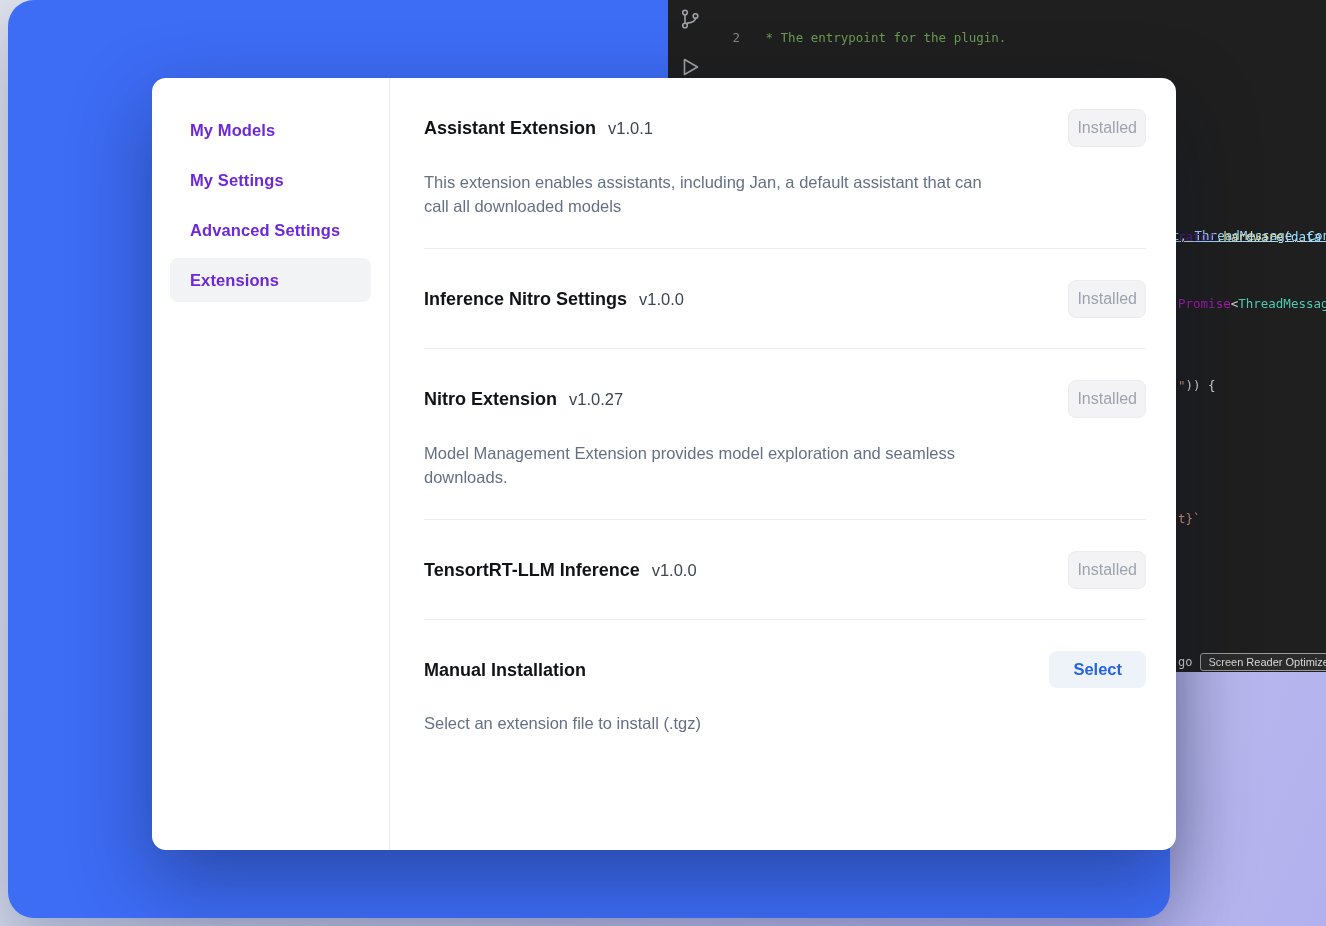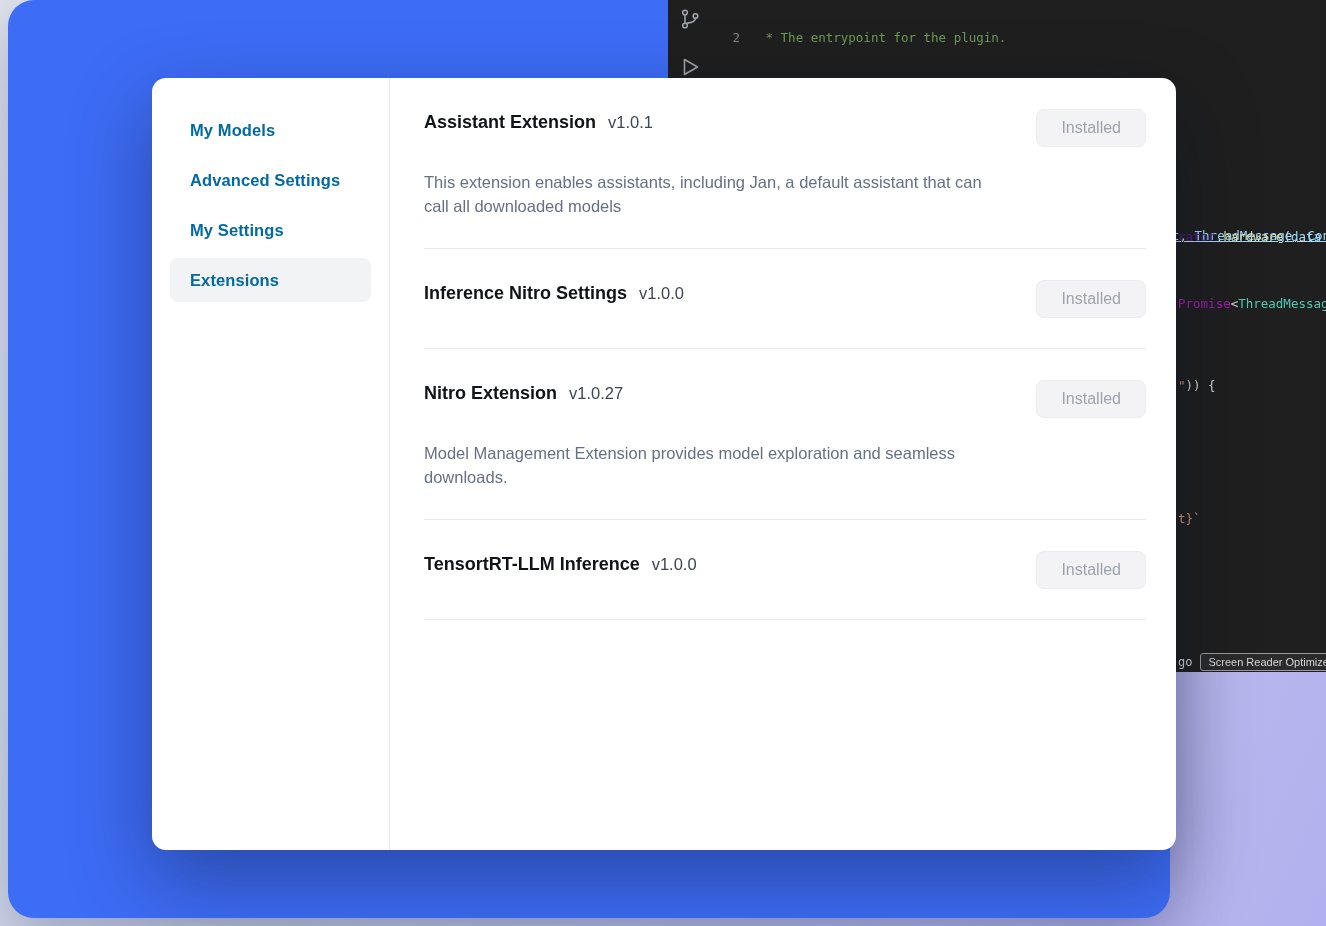--- a/index.html
+++ b/index.html
@@ -43,36 +43,36 @@
   .modal {
     position:absolute; left:152px; top:78px; width:1024px; height:772px;
     background:#ffffff; border-radius:14px; overflow:hidden;
     box-shadow:0 30px 80px rgba(10,15,40,.38);
     display:flex;
   }
   .sidebar { width:238px; flex:none; border-right:1px solid #e8eaed; padding:30px 18px; }
   .side-item {
     height:44px; display:flex; align-items:center; padding:0 20px;
     border-radius:8px; margin-bottom:6px; cursor:pointer;
-    font-size:16.5px; font-weight:700; color:#0369a1; letter-spacing:.1px;
+    font-size:16.5px; font-weight:700; color:#6d28d9; letter-spacing:.1px;
   }
   .side-item.active { background:#f2f3f5; }
   .content { flex:1; padding:0 30px 0 34px; }
   .ext-block { padding:31px 0 30px; border-bottom:1px solid #e8eaed; }
   .ext-block.last { border-bottom:none; padding-bottom:24px; }
-  .ext-head { display:flex; justify-content:space-between; align-items:flex-start;gap:24px; }
+  .ext-head { display:flex; justify-content:space-between; align-items:center;gap:24px; }
   .ext-title-row { display:flex; align-items:baseline; gap:12px; line-height:26px; }
   .ext-title { font-size:18px; font-weight:700; color:#101318; }
   .ext-version { font-size:16.5px; font-weight:400; color:#3d4654; }
   .desc { max-width:578px; margin-top:23px; font-size:16.5px; line-height:24px; color:#667085; }
   .link { color:#2563EB; text-decoration:none; cursor:pointer; }
   .btn { border:none; border-radius:8px; font-family:inherit; cursor:pointer; flex:none; }
   .btn-installed {
     background:#f3f3f5; border:1px solid #ececee; color:#9ca3af;
-    font-size:16px; font-weight:500; padding:9px 24px;
+    font-size:16px; font-weight:500; padding:9px 8px;
   }
   .btn-select {
     background:#eef2f9; color:#2563EB;
     font-size:16.5px; font-weight:700; padding:9px 24px;
   }
 </style>
 </head>
 <body>
 
 <div class="blue-window"></div>
@@ -105,22 +105,22 @@
 <div class="frag frag-3"><span style="color: rgb(206, 145, 120);">t}`</span></div>
 
 <div class="statusarea">
   <span class="status-left">go</span>
   <span class="status-chip">Screen Reader Optimize</span>
 </div>
 
 <div class="modal">
   <aside class="sidebar">
     <div class="side-item">My Models</div>
+    <div class="side-item">My Settings</div>
     <div class="side-item">Advanced Settings</div>
-    <div class="side-item">My Settings</div>
     <div class="side-item active">Extensions</div>
   </aside>
 
   <main class="content">
 
     <section class="ext-block">
       <div class="ext-head">
         <div class="ext-title-row">
           <span class="ext-title">Assistant Extension</span>
           <span class="ext-version">v1.0.1</span>
@@ -154,15 +154,24 @@
     <section class="ext-block">
       <div class="ext-head">
         <div class="ext-title-row">
           <span class="ext-title">TensortRT-LLM Inference</span>
           <span class="ext-version">v1.0.0</span>
         </div>
         <button class="btn btn-installed">Installed</button>
       </div>
     </section>
 
+    <section class="ext-block last">
+      <div class="ext-head">
+        <div class="ext-title-row">
+          <span class="ext-title">Manual Installation</span>
+        </div>
+        <button class="btn btn-select">Select</button>
+      </div>
+      <p class="desc">Select an extension file to install (.tgz)</p>
+    </section>
 
   </main>
 </div>
 
 </body></html>

